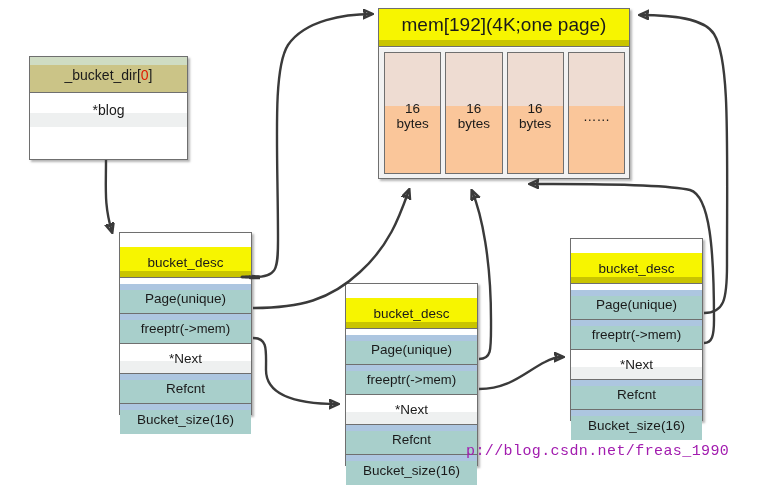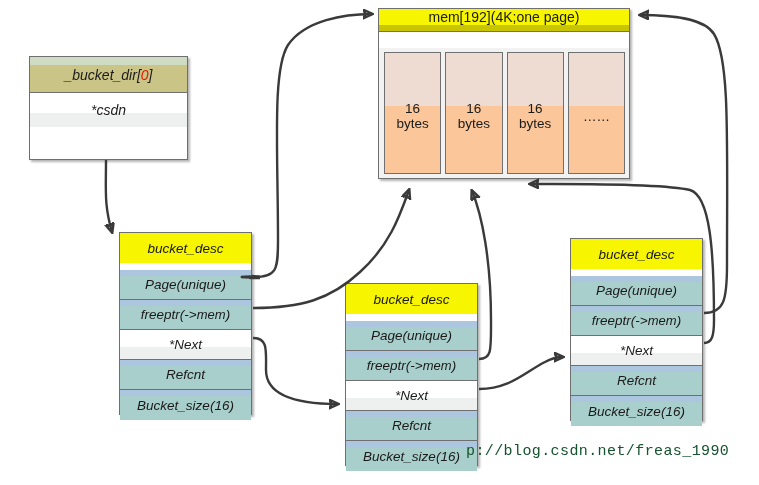--- a/index.html
+++ b/index.html
@@ -7,21 +7,21 @@
     width:759px;height:485px;position:relative;overflow:hidden;
     font-family:"Liberation Sans","DejaVu Sans",sans-serif;
   }
   #stage{position:absolute;left:0;top:0;width:759px;height:485px;}
 
   
   .box{position:absolute;box-sizing:border-box;border:1px solid #6f6f6f;
        box-shadow:2px 2px 2px rgba(120,120,120,.55);}
   .row{position:relative;box-sizing:border-box;display:flex;align-items:center;
        justify-content:center;font-size:13.5px;color:#1a1a1a;white-space:nowrap;
-       border-bottom:1px solid #6f6f6f;overflow:hidden;font-style:italic;}
+       border-bottom:1px solid #6f6f6f;overflow:hidden;}
   .row:last-child{border-bottom:none;}
 
   
   .r-teal{background:
       linear-gradient(to bottom,#adc6e0 0px,#adc6e0 6px,#a8cfcb 6px,#a8cfcb 100%);}
   .r-white{background:linear-gradient(to bottom,#ffffff 0,#ffffff 58%,#eef0f0 58%,#eef0f0 100%);}
   .r-olive{background:linear-gradient(to bottom,#cfdcc3 0px,#cfdcc3 8px,#cbc487 8px,#cbc487 100%);}
 
   
   .r-yellow{background:#f7f500;border-bottom:none;}
@@ -29,59 +29,59 @@
               border-bottom:1px solid #6f6f6f;box-sizing:border-box;}
 
   
   #bucket-dir{left:29px;top:56px;width:159px;height:104px;background:#fff;}
   #bucket-dir .row{height:34px;font-size:14px;}
   #bucket-dir .row:nth-child(1){height:36px;}
   .red{color:#e01b00;}
 
   
   .bdesc{width:133px;background:#fff;}
-  .bdesc .cap{height:38px;}
+  .bdesc .cap{height:38px;margin-top:14px;}
   .bdesc .row{height:30px;font-size:13.5px;}
   #bd1{left:119px;top:232px;height:183px;}
   #bd2{left:345px;top:283px;height:183px;}
   #bd3{left:570px;top:238px;height:183px;}
   .sub{font-size:13px;}
 
   
   #mem{left:378px;top:8px;width:252px;height:171px;background:#fff;}
-  #mem .memhead{height:16px;background:#f7f500;display:flex;align-items:center;
-                justify-content:center;font-size:14px;color:#1a1a1a;position:relative;}
+  #mem .memhead{height:31px;background:#f7f500;display:flex;align-items:center;
+                justify-content:center;font-size:19px;color:#1a1a1a;position:relative;}
   #mem .memfoot{height:7px;background:#c9c400;border-bottom:1px solid #6f6f6f;box-sizing:border-box;}
   #mem .cells{position:absolute;left:0;right:0;top:39px;bottom:0;display:flex;background:#f2f2f2;
               padding:4px 4px 4px 5px;box-sizing:border-box;}
   .cell{flex:1;margin-right:4px;position:relative;border:1px solid #6f6f6f;box-sizing:border-box;
         background:linear-gradient(to bottom,#eedcd2 0%,#eedcd2 44%,#fac69a 44%,#fac69a 100%);
         display:flex;align-items:center;justify-content:center;}
   .cell:last-child{margin-right:0;}
   .cell .lbl{text-align:center;font-size:13.5px;color:#1a1a1a;line-height:15px;margin-top:6px;}
 
   
   #watermark{position:absolute;left:466px;top:443px;font-family:"Liberation Mono","DejaVu Sans Mono",monospace;
-             font-size:15px;color:#14532d;white-space:nowrap;letter-spacing:.4px;}
+             font-size:15px;color:#a21caf;white-space:nowrap;letter-spacing:.4px;}
 
   svg#wires{position:absolute;left:0;top:0;width:759px;height:485px;pointer-events:none;}
   svg#wires path{fill:none;stroke:#3a3a3a;stroke-width:2.4;}
 </style>
 </head>
 <body>
 
 <div id="stage">
 
   <div class="box" id="bucket-dir">
     <div class="row r-olive">
       <span>_bucket_dir[</span>
         <span class="red">0</span>
         <span>]</span>
     </div>
-    <div class="row r-white">*csdn</div>
+    <div class="row r-white">*blog</div>
   </div>
 
   <div class="box" id="mem">
     <div class="memhead">mem[192](4K;one page)</div>
     <div class="memfoot"></div>
     <div class="cells">
       <div class="cell">
         <div class="lbl"><span>16</span><br><span>bytes</span></div>
       </div>
       <div class="cell">

